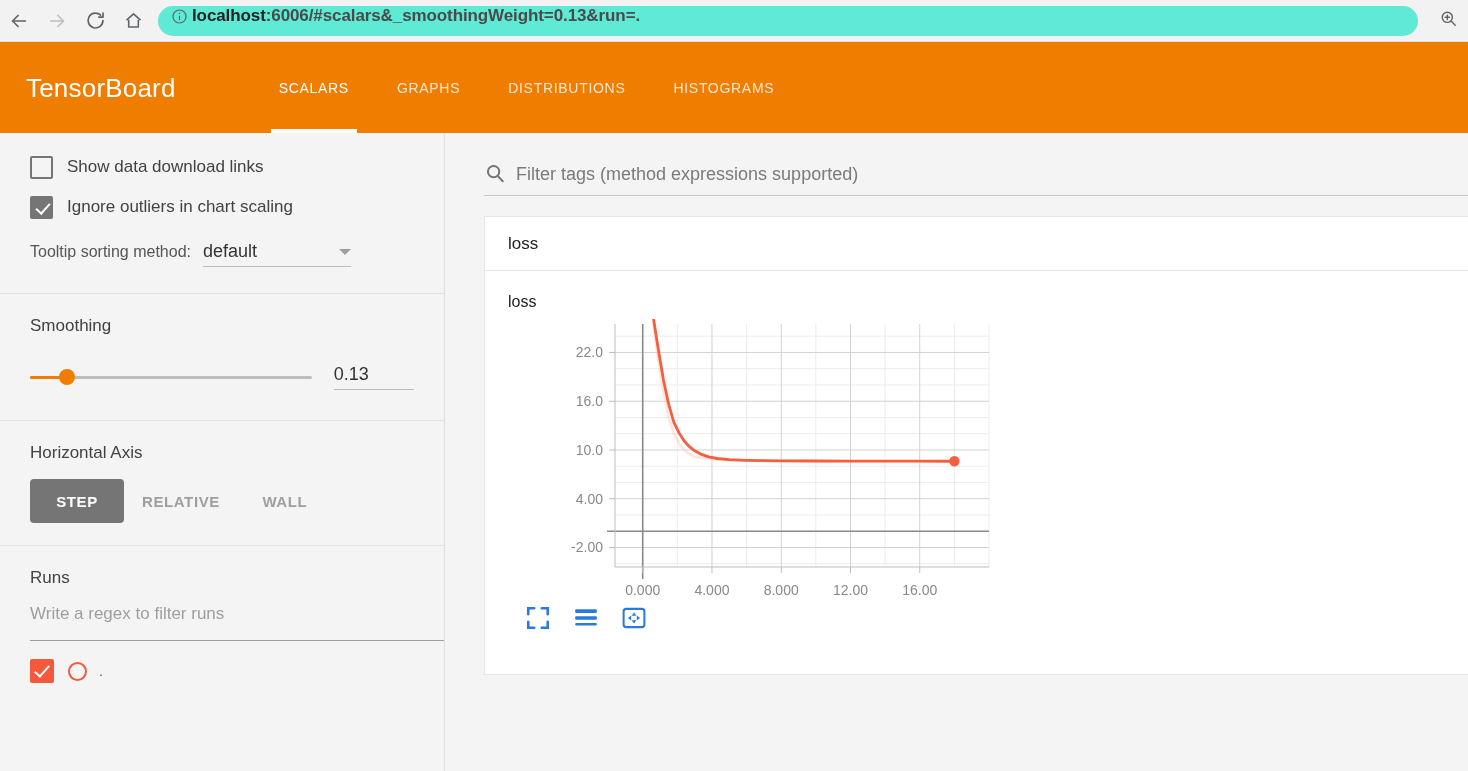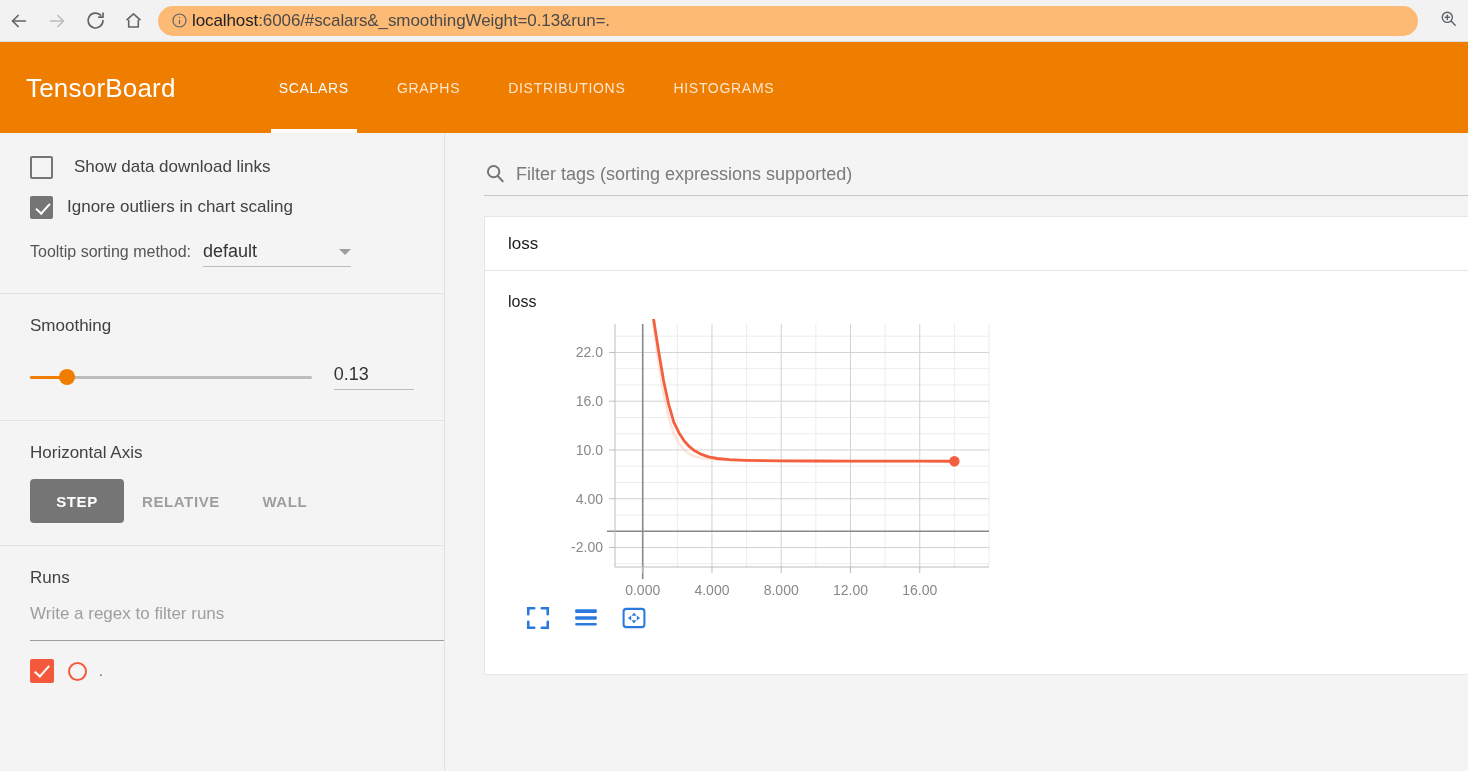--- a/index.html
+++ b/index.html
@@ -19,23 +19,24 @@
     display:flex;align-items:center;
   }
   .nav-btn{
     width:38px;height:38px;display:flex;align-items:center;justify-content:center;
     color:#5f6368;flex:0 0 auto;
   }
   .nav-btn.disabled{color:#bdbdbd;}
   .nav-btn svg{display:block;}
   .omnibox{
     flex:1 1 auto;height:30px;margin-left:6px;margin-right:10px;
-    background:#fdba74;border-radius:15px;
-    display:flex;align-items:center;
+    background:#5eead4;border-radius:15px;
+    display:flex;align-items:flex-start;
     padding:0 8px;
+    font-weight:bold;
   }
   .info-icon{width:26px;height:22px;display:flex;align-items:center;justify-content:center;color:#5f6368;}
   .url-text{
     font-size:17px;color:#4a4a4a;letter-spacing:-0.1px;
     white-space:nowrap;overflow:hidden;
   }
   .url-text .host{color:#202124;}
   .zoom-indicator{
     width:40px;height:38px;display:flex;align-items:center;justify-content:center;
     color:#5f6368;flex:0 0 auto;
@@ -68,21 +69,21 @@
   .sidebar{
     position:absolute;left:0;top:133px;width:445px;height:638px;
     background:#f4f4f4;
     border-right:1px solid #e0e0e0;
     box-sizing:border-box;
   }
   .sb-section{padding:0 30px;}
   .divider{height:1px;background:#e2e2e2;margin:0;}
 
   .cb-row{display:flex;align-items:center;height:40px;}
-  .cb-row.first{margin-top:14px;gap:7px;}
+  .cb-row.first{margin-top:14px;}
   .checkbox{
     width:23px;height:23px;box-sizing:border-box;
     border:2px solid #757575;border-radius:2px;background:transparent;
     flex:0 0 auto;margin-right:14px;position:relative;
   }
   .checkbox.checked{background:#757575;border-color:#757575;}
   .checkbox.checked::after{
     content:"";position:absolute;left:7px;top:2px;width:6px;height:12px;
     border:solid #fff;border-width:0 2.5px 2.5px 0;transform:rotate(42deg);
   }
@@ -310,21 +311,21 @@
 
 <div class="main">
 
   <div class="filter-bar">
     <span class="search-icon">
       <svg width="22" height="22" viewBox="0 0 24 24" fill="none" stroke="currentColor" stroke-width="2.2" stroke-linecap="round">
           <circle cx="10.5" cy="10.5" r="6.2"></circle>
           <line x1="15.2" y1="15.4" x2="20.4" y2="21"></line>
         </svg>
     </span>
-    <span class="filter-placeholder">Filter tags (sorting expressions supported)</span>
+    <span class="filter-placeholder">Filter tags (method expressions supported)</span>
   </div>
 
   <div class="card">
     <div class="card-header">
       <span class="card-header-title">loss</span>
     </div>
 
     <div class="chart-title">loss</div>
 
     <div class="plot-wrap">

